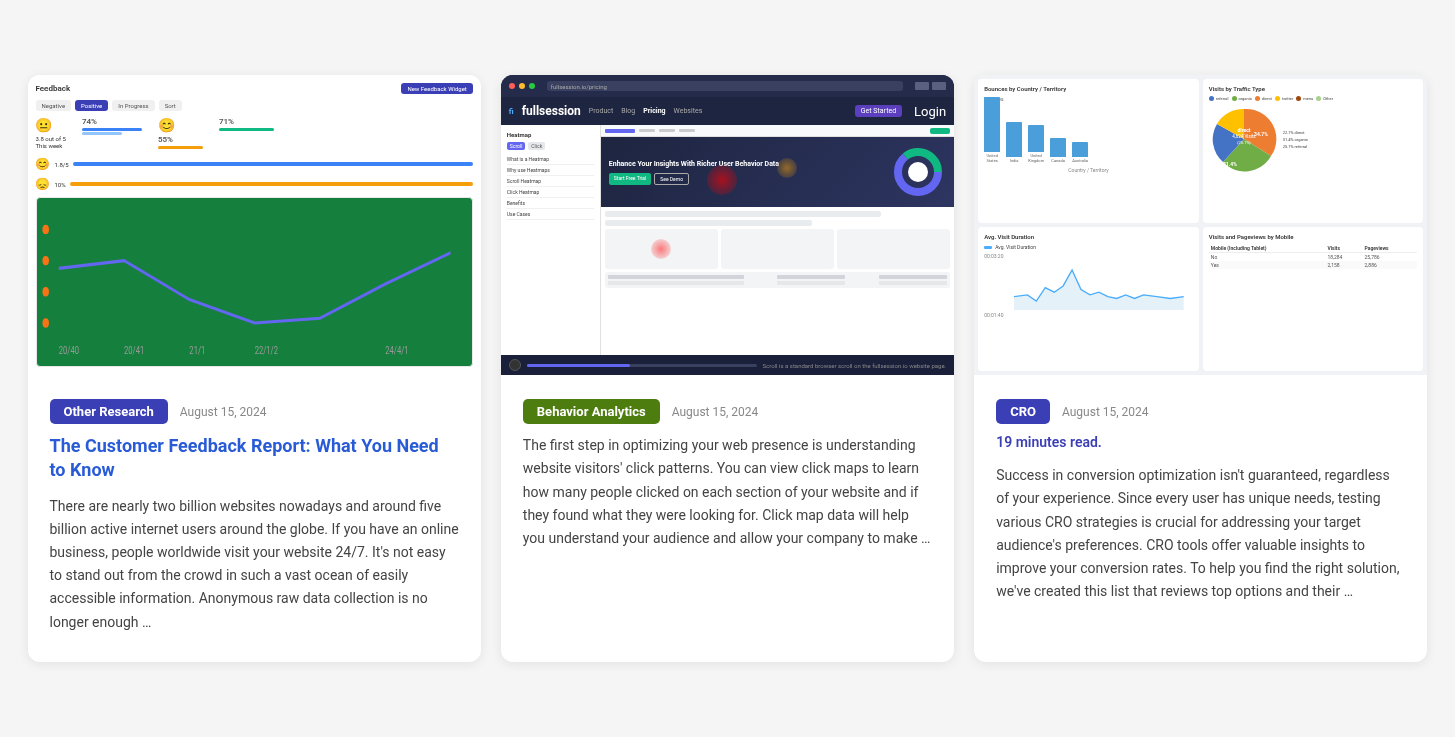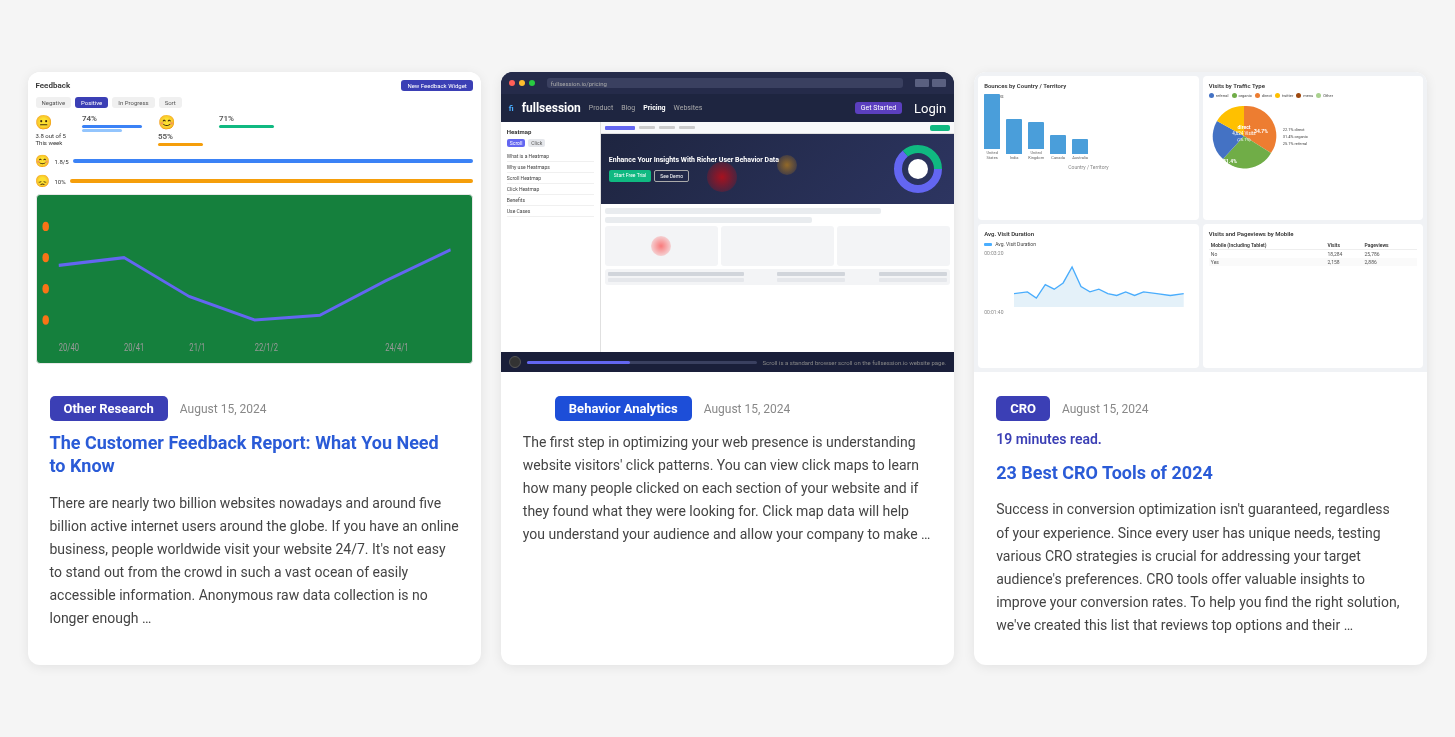--- a/index.html
+++ b/index.html
@@ -49,21 +49,21 @@
     }
     .tag {
       display: inline-block;
       padding: 5px 14px;
       border-radius: 5px;
       font-size: 13px;
       font-weight: 700;
       color: #fff;
     }
     .tag-user-research { background: #3b3fb5; }
-    .tag-behavior { background: #1d4ed8; margin-left: 32px; }
+    .tag-behavior { background: #4d7c0f; }
     .tag-cro { background: #3b3fb5; }
     .card-date {
       color: #888;
       font-size: 12px;
     }
     .card-read-time {
       color: #3b3fb5;
       font-size: 14px;
       font-weight: 600;
       margin-bottom: 14px;
@@ -575,18 +575,17 @@
           </table>
         </div>
       </div>
     </div>
     <div class="card-body">
       <div class="card-meta">
         <span class="tag tag-cro">CRO</span>
         <span class="card-date">August 15, 2024</span>
       </div>
       <div class="card-read-time">19 minutes read.</div>
-      <div class="card-title" style="cursor:pointer">23 Best CRO Tools of 2024</div>
       <p class="card-excerpt">Success in conversion optimization isn't guaranteed, regardless of your experience. Since every user has unique needs, testing various CRO strategies is crucial for addressing your target audience's preferences. CRO tools offer valuable insights to improve your conversion rates. To help you find the right solution, we've created this list that reviews top options and their …</p>
     </div>
   </div>
 
 </div>
 
 </body></html>

